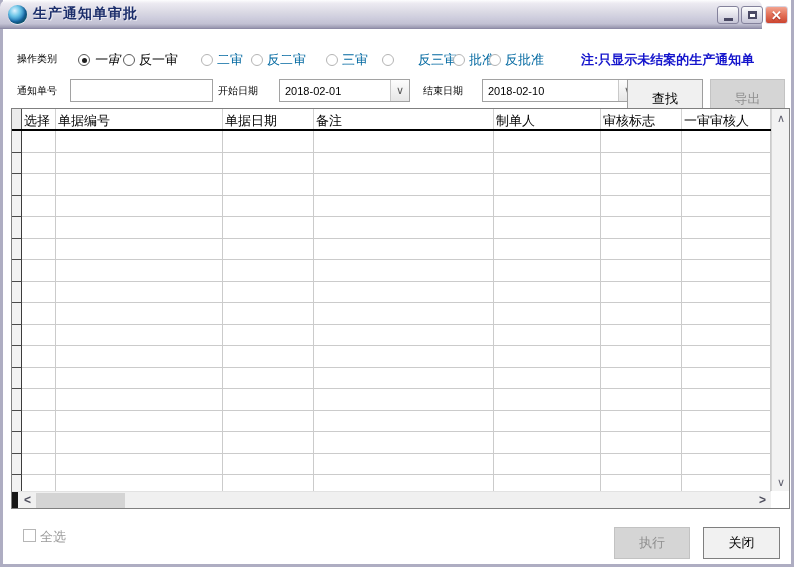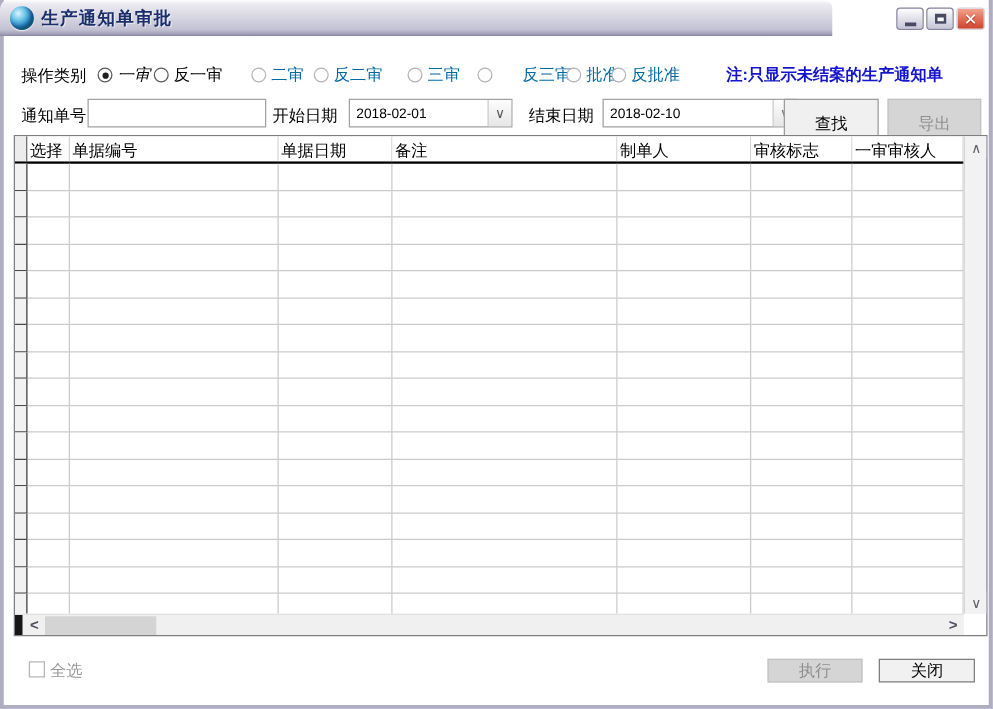--- a/index.html
+++ b/index.html
@@ -7,23 +7,23 @@
   body { font-family:"Liberation Sans","DejaVu Sans",sans-serif; }
 
   .window {
     position:relative; width:794px; height:567px; background:#ffffff;
     border-left:3px solid #aeadc2; border-right:3px solid #aeadc2; border-bottom:3px solid #aeadc2;
     box-shadow:0 0 0 1px #83819e;
   }
 
   
   .titlebar {
-    position:absolute; left:-3px; top:0; width:666px; height:29px;
+    position:absolute; left:-3px; top:0; width:762px; height:29px;
     background:linear-gradient(180deg,#fdfdfe 0%,#eceaf1 12%,#d9d8e3 45%,#cfcede 62%,#c2c1d3 85%,#9896af 100%);
-    border-radius:7px 7px 0 0; border-bottom:1px solid #8d8ba6;
+    border-radius:7px 7px 0 0; border-bottom:1px solid #8d8ba6;font-family:Liberation Serif, serif;
   }
   .app-icon {
     position:absolute; left:8px; top:5px; width:19px; height:19px; border-radius:50%;
     background:radial-gradient(circle at 35% 30%, #dff3ff 0%, #6ec6e8 30%, #1f78b8 60%, #2a9a5c 100%);
     box-shadow:inset -2px -2px 3px rgba(0,40,80,.55), 0 1px 1px rgba(255,255,255,.7);
   }
   .title-text {
     position:absolute; left:33px; top:0; height:28px; line-height:28px;
     font-size:14px; font-weight:bold; color:#1c2e6b; letter-spacing:1px;
     text-shadow:1px 1px 0 rgba(255,255,255,.55);
@@ -37,21 +37,21 @@
   .btn-close {
     left:765px; width:23px;
     background:linear-gradient(180deg,#f2a38f 0%,#e4745c 45%,#cc4530 100%);
     border:1px solid #d8d4e0;
   }
   .glyph-min { width:9px; height:3px; background:#4a4964; margin-top:8px; }
   .glyph-max { width:9px; height:8px; border:2px solid #4a4964; border-top-width:3px; background:#fff; }
   .glyph-close { color:#fff; font-size:13px; font-weight:bold; line-height:1; text-shadow:0 1px 1px rgba(120,0,0,.6); }
 
   
-  .lbl { position:absolute; font-size:13px; color:#000; white-space:nowrap;font-family:Liberation Serif, serif; }
+  .lbl { position:absolute; font-size:10px; color:#000; white-space:nowrap;font-family:Liberation Serif, serif; }
   .note { position:absolute; left:578px; top:51px; font-size:13px; font-weight:bold; white-space:nowrap; }
 
   .radio-item { position:absolute; top:51px; display:flex; align-items:center; font-size:13px; color:#000; }
   .radio-item.disabled { color:#0369a1; }
   .radio { width:12px; height:12px; border-radius:50%; border:1px solid #5a5a5a; background:#fff; margin-right:4px; position:relative; }
   .radio-item.disabled .radio { border-color:#b4b4b4; }
   .radio.sel::after { content:""; position:absolute; left:3px; top:3px; width:5px; height:5px; border-radius:50%; background:#1e1e1e; }
 
   .txt-input {
     position:absolute; left:67px; top:79px; width:143px; height:23px;
@@ -98,21 +98,21 @@
   .hs-corner { position:absolute; left:0; top:0; width:6px; height:16px; background:#161616; }
   .hs-arrow { position:absolute; top:0; width:17px; height:16px; color:#4f4f5e;
     display:flex; align-items:center; justify-content:center; font-size:12px; font-weight:bold; }
   .hs-left { left:7px; } .hs-right { right:0; }
   .hs-thumb { position:absolute; left:24px; top:1px; width:89px; height:15px; background:#d4d4d4; }
 
   
   .chk-box { position:absolute; left:20px; top:529px; width:13px; height:13px;
     border:1px solid #b6b6b6; background:#fff; }
   .chk-label { position:absolute; left:37px; top:528px; font-size:13px; color:#9a9a9a; }
-  .fbtn { position:absolute; top:527px; height:19px; font-size:13px;
+  .fbtn { position:absolute; top:527px; height:32px; font-size:13px;
     display:flex; align-items:center; justify-content:center; }
   .btn-execute { left:611px; width:76px; background:#d5d5d5; border:1px solid #c2c2c2; color:#8f8f8f; }
   .btn-close-dlg { left:700px; width:77px; background:#f1f1f1; border:1px solid #7f7f7f; color:#000; }
 </style>
 </head>
 <body>
 
 <div class="window">
 
   <div class="titlebar">

